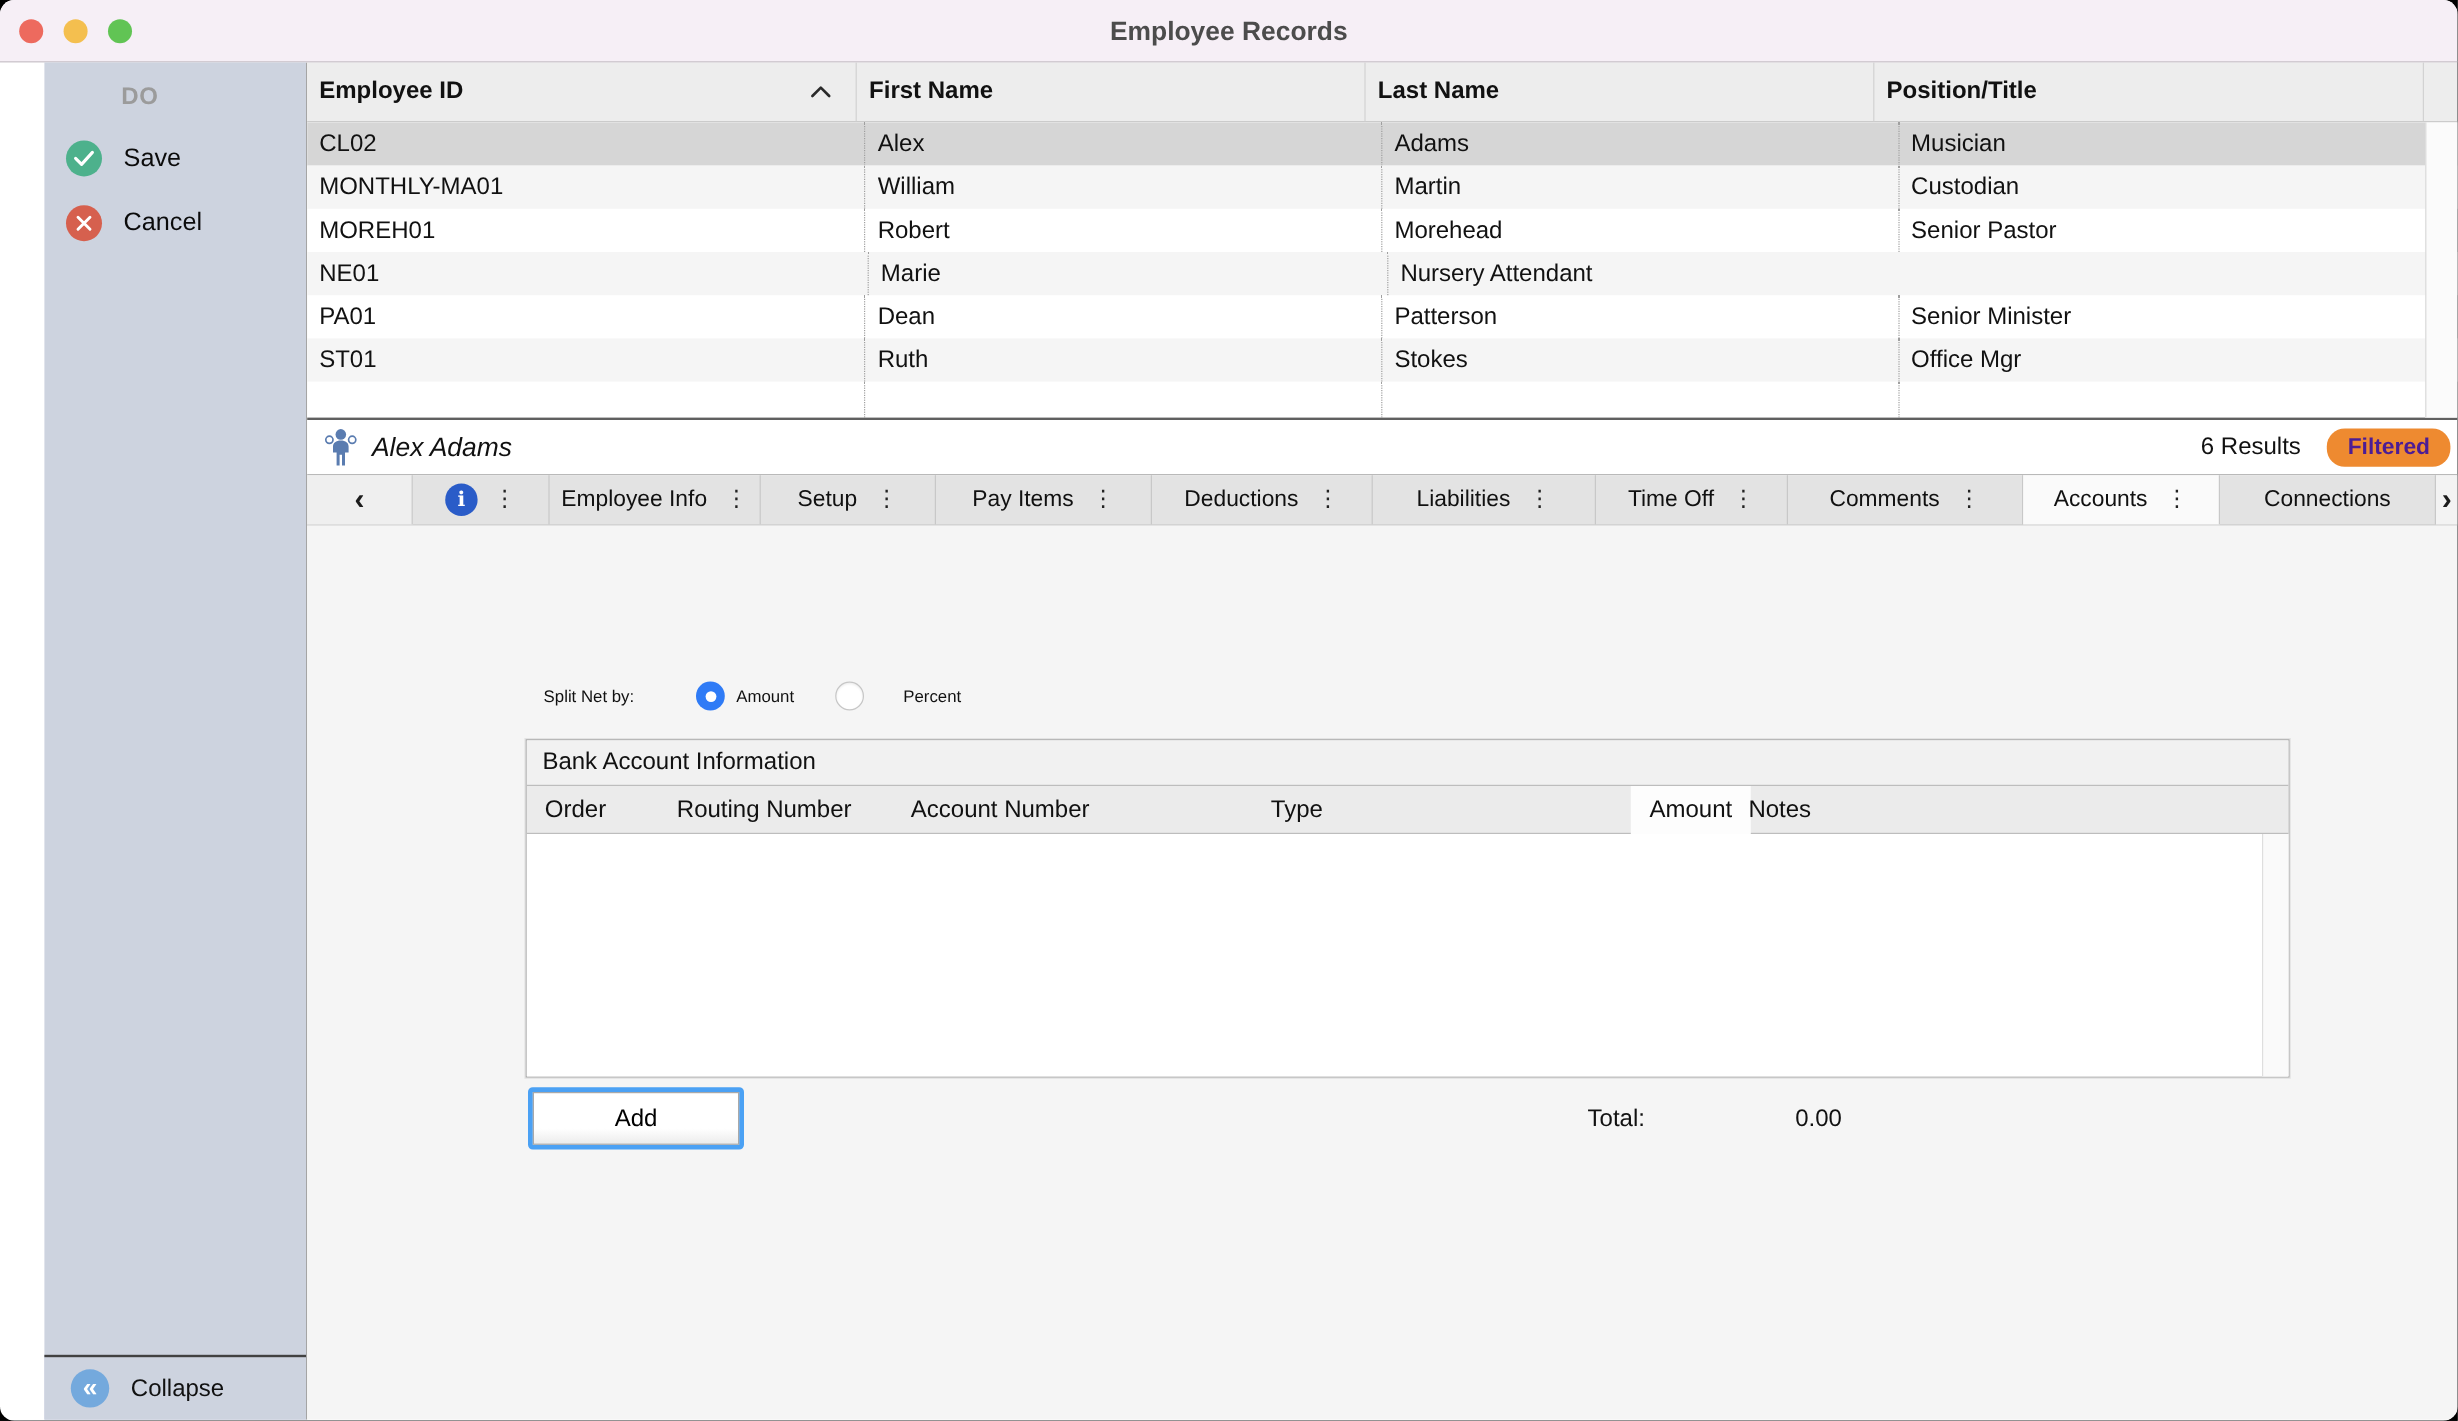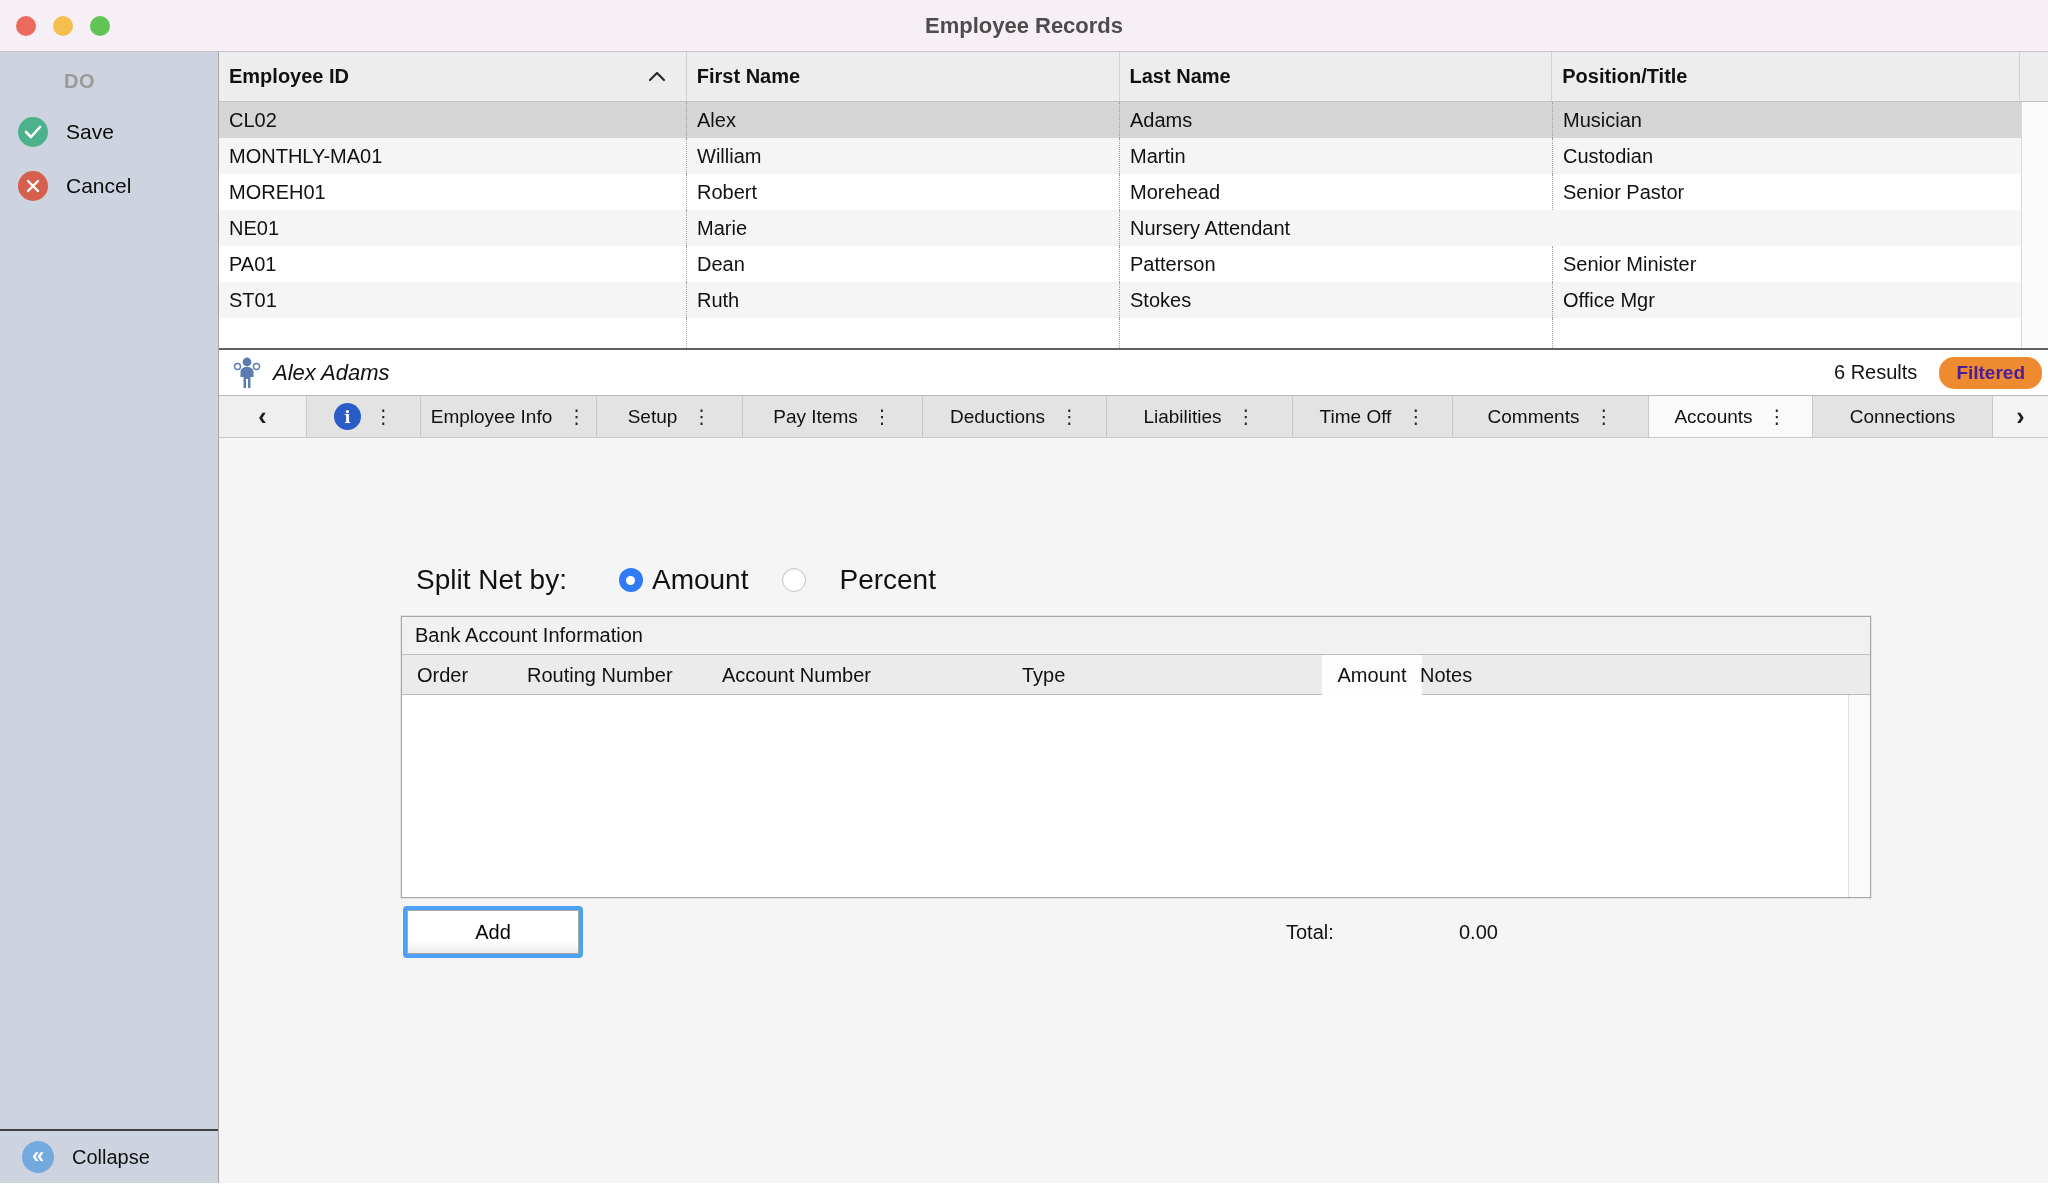--- a/index.html
+++ b/index.html
@@ -1,30 +1,30 @@
 <!DOCTYPE html>
 <html style="--titlebar_bg: #f6eff6; --sidebar_bg: #cdd3df; --selected_row: #d6d6d6; --badge_orange: #ee8a30; --save_green: #4db18c; --cancel_red: #d6604e; --info_blue: #2a5cc8; --radio_blue: #2f7bf6; --collapse_blue: #74a9dd; --add_focus_blue: #4ba1f4; --person_blue: #5a7cb0;"><head>
 <meta charset="utf-8">
 <style>
   * { box-sizing: border-box; margin: 0; padding: 0; }
   html,body { width:2048px; height:1184px; background:#000; }
   body { font-family:"Liberation Sans", sans-serif; color:#111; }
-  .window { width:2048px; height:1184px; border-radius:0; overflow:hidden; background:#fff; position:relative; }
+  .window { width:2048px; height:1184px; border-radius:12px; overflow:hidden; background:#fff; position:relative; }
 
   
   .titlebar { height:52px; background:var(--titlebar_bg,#f6eff6); border-bottom:1px solid #c9c2c9; position:relative; }
   .traffic { position:absolute; top:16px; width:20px; height:20px; border-radius:50%; }
   .t-close { left:16px;  background:#ed6a5e; }
   .t-min   { left:53px;  background:#f4bf4f; }
   .t-zoom  { left:90px;  background:#61c454; }
   .win-title { position:absolute; left:0; right:0; top:0; height:52px; display:flex; align-items:center; justify-content:center;
                font-size:22px; font-weight:bold; color:#4c4c4c; }
 
   
-  .app { display:flex; height:1131px; }
+  .app { display:flex; height:1131px;padding-left:37px; }
 
   
   .sidebar { width:218px; background:var(--sidebar_bg,#cdd3df); position:relative; flex:none; }
   .do-header { padding-top:18px; padding-left:64px; font-size:20px; font-weight:bold; color:#9b9b9b; letter-spacing:.5px; }
   .side-item { display:flex; align-items:center; gap:18px; padding-left:18px; margin-top:24px; cursor:default; }
   .side-icon { width:30px; height:30px; border-radius:50%; flex:none; display:flex; align-items:center; justify-content:center; }
   .icon-save { background:var(--save_green,#4db18c); }
   .icon-cancel { background:var(--cancel_red,#d6604e); }
   .side-label { font-size:21px; color:#0b0b0b; }
   .collapse-bar { position:absolute; left:0; right:0; bottom:0; height:54px; border-top:2px solid #414141;
@@ -67,21 +67,21 @@
   .nav-cell { font-size:25px; font-weight:bold; color:#1c1c1c; }
   .tab-back { width:88px; background:#efefef; }
   .tab-fwd { flex:1 !important; background:#f3f3f3; border-right:none !important; }
   .info-tab { width:114px; gap:13px; }
   .info-circle { width:27px; height:27px; border-radius:50%; background:var(--info_blue,#2a5cc8); color:#fff;
                  display:flex; align-items:center; justify-content:center; font-size:17px; font-weight:bold; font-family:"DejaVu Serif", serif; }
   .kebab { font-family:"DejaVu Sans", sans-serif; font-size:19px; color:#222; line-height:1; }
 
   
   .content { flex:1; background:#f5f5f5; position:relative; }
-  .split-row { position:absolute; top:120px; left:197px; height:44px; display:flex; align-items:center; font-size:28px; }
+  .split-row { position:absolute; top:120px; left:197px; height:44px; display:flex; align-items:center; font-size:14px; }
   .radio-group { display:flex; align-items:center; gap:9px; }
   .rg1 { margin-left:52px; } .rg2 { margin-left:34px;gap:33px; }
   .radio { width:24px; height:24px; border-radius:50%; flex:none; }
   .radio.on { background:var(--radio_blue,#2f7bf6); position:relative; }
   .radio.on::after { content:""; position:absolute; left:7.5px; top:7.5px; width:9px; height:9px; border-radius:50%; background:#fff; }
   .radio.off { background:#fff; border:1px solid #c6c6c6; box-shadow:inset 0 1px 2px rgba(0,0,0,.08); }
 
   .bank-panel { position:absolute; left:182px; top:178px; width:1470px; background:#fff; border:1px solid #a8a8a8; box-shadow:0 0 0 1px #e3e3e3; }
   .panel-title { height:38px; background:#f1f1f1; border-bottom:1px solid #bdbdbd; display:flex; align-items:center; padding-left:13px; font-size:20px; }
   .panel-cols { height:40px; background:#ebebeb; border-bottom:1px solid #bdbdbd; position:relative; font-size:20px; }

